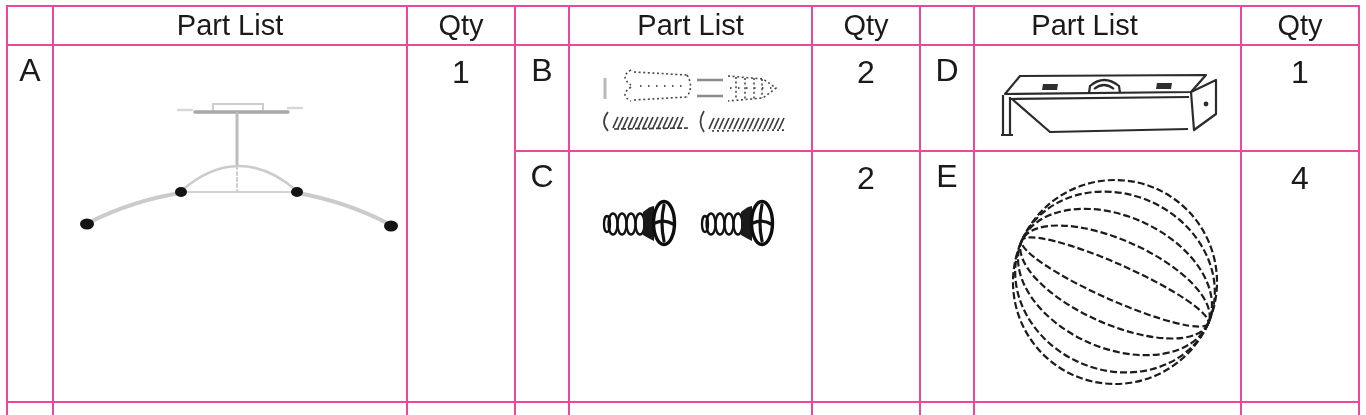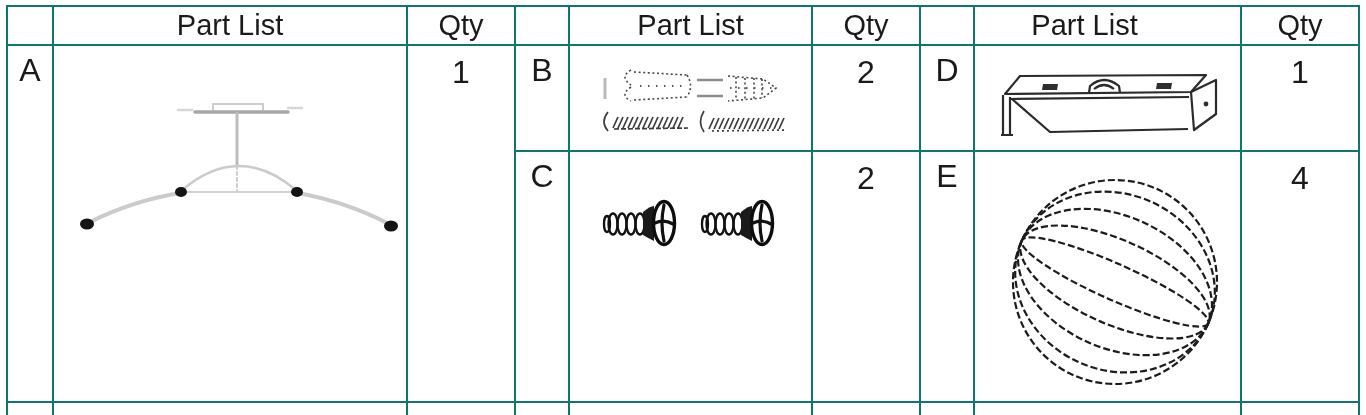--- a/index.html
+++ b/index.html
@@ -1,21 +1,21 @@
 <!DOCTYPE html>
 <html><head>
 <meta charset="utf-8">
 <style>
   html,body{margin:0;padding:0;background:#fff;}
   .screen{position:relative;width:1366px;height:415px;background:#fff;overflow:hidden;
           font-family:"Liberation Sans",sans-serif;color:#1a1a1a;}
   .grid{position:absolute;left:6px;top:5px;display:grid;
         grid-template-columns:44px 352px 106px 52px 241px 106px 52px 265px 116px;
         grid-template-rows:37px 104px 249px 12px;
-        gap:2px;background:#0f766e;padding:2px 2px 0 2px;}
+        gap:2px;background:#ec4899;padding:2px 2px 0 2px;}
   .cell{background:#fff;overflow:hidden;}
   .hdr{display:flex;align-items:center;justify-content:center;font-size:29px;}
   .hdr.shift-left span{margin-right:46px;}
   .lbl{display:flex;justify-content:center;font-size:32px;padding-top:8px;line-height:1;}
   .qty{display:flex;justify-content:center;font-size:32px;padding-top:10px;line-height:1;}
   .part{position:relative;}
   .part svg{display:block;width:100%;height:100%;}
   
   .c1{grid-column:1}.c2{grid-column:2}.c3{grid-column:3}
   .c4{grid-column:4}.c5{grid-column:5}.c6{grid-column:6}

